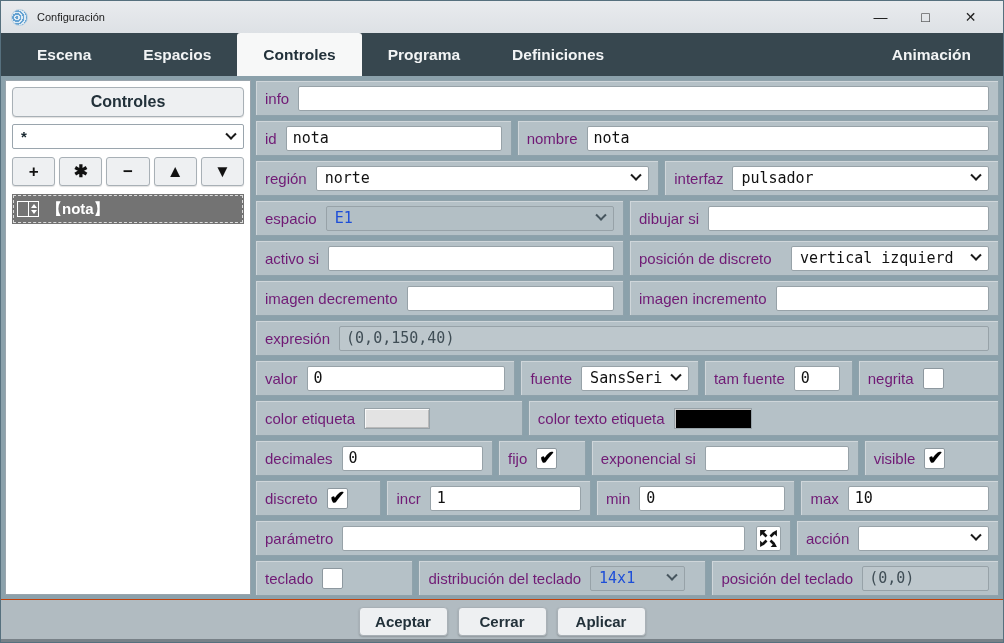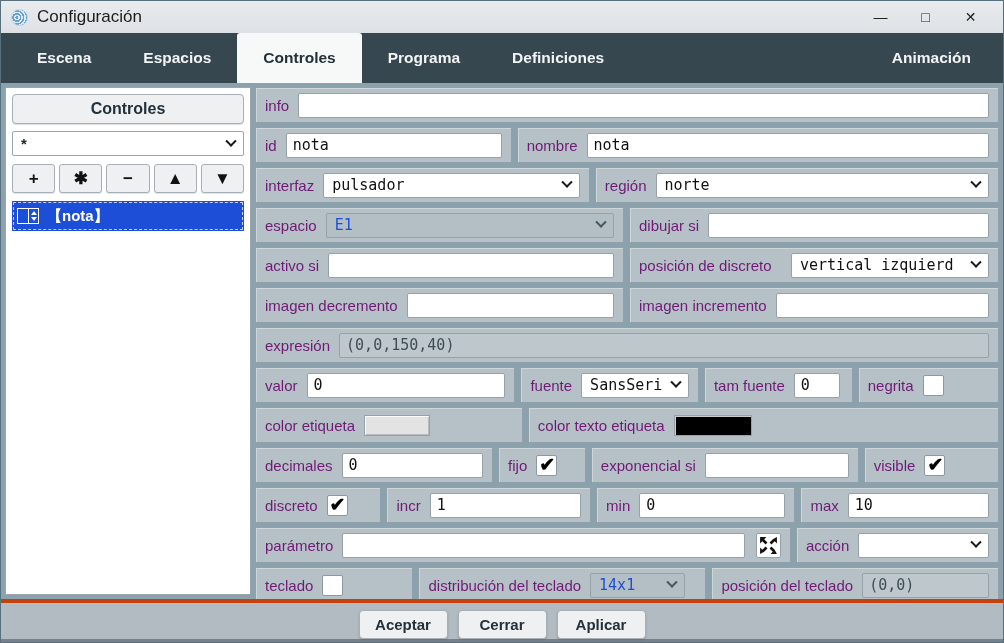--- a/index.html
+++ b/index.html
@@ -7,26 +7,26 @@
   body { font-family:"Liberation Sans", sans-serif; font-size:15px; color:#17262e; }
   .window { width:1004px; height:643px; display:flex; flex-direction:column;
             background:#8ba1ab; border:1px solid #56707e; position:relative; overflow:hidden; }
 
   
   .titlebar { height:32px; background:linear-gradient(#e9ebee,#dde1e5); display:flex; align-items:center;
               padding:0 10px; flex:0 0 auto; }
   .app-icon { width:17px; height:17px; border-radius:50%; margin-right:9px;
               background:repeating-radial-gradient(circle at 32% 50%, #64a2d2 0 1.5px, #ddeaf4 1.5px 3px);
               border:1px solid #bcd2e2; }
-  .win-title { font-size:17px; color:#1c1c1c;text-align:right; }
+  .win-title { font-size:11px; color:#1c1c1c;text-align:right; }
   .win-btns { margin-left:auto; display:flex; align-items:center; }
   .win-btn { width:45px; text-align:center; font-size:14px; color:#222; cursor:default; line-height:30px; }
 
   
-  .tabbar { height:50px; background:#37474f; display:flex; align-items:stretch; padding-left:10px; flex:0 0 auto; }
+  .tabbar { height:43px; background:#37474f; display:flex; align-items:stretch; padding-left:10px; flex:0 0 auto; }
   .tab { color:#f2f4f5; font-weight:bold; font-size:15.5px; display:flex; align-items:center;
          padding:0 26px; cursor:default; }
   .tab.active { background:#f7f8f8; color:#22313a; border-radius:3px 3px 0 0; }
   .tab.push-right { margin-left:auto; margin-right:6px; }
 
   
   .main { flex:1 1 auto; display:flex; padding:4px; gap:4px; min-height:0; }
 
   
   .left-panel { flex:0 0 246px; background:#fff; border:1px solid #9aa5ad; padding:6px; display:flex;
@@ -37,21 +37,21 @@
   .lp-filter { height:25px; background:#fff; border:1px solid #9aa5ad; border-radius:2px; display:flex;
                align-items:center; padding:0 8px; margin-bottom:8px; cursor:default; }
   .lp-filter .selval { font-weight:bold; }
   .lp-toolbar { display:flex; gap:4px; margin-bottom:8px; }
   .lp-btn { flex:1; height:29px; background:#eef0f2; border:1px solid #a8b0b6; border-radius:3px;
             font-size:17px; font-weight:bold; color:#111; display:flex; align-items:center;
             justify-content:center; cursor:default; box-shadow:0 1px 1px rgba(0,0,0,.12); }
   .lp-list { flex:1; overflow:hidden; }
   .list-item { height:30px; display:flex; align-items:center; gap:8px; padding:0 5px;
                color:#17262e; cursor:default; }
-  .list-item.selected { background:#1d4ed8; color:#fff; font-weight:bold;
+  .list-item.selected { background:#737373; color:#fff; font-weight:bold;
                         outline:1px dashed rgba(255,255,255,.75); outline-offset:-2px; }
   .spinner-icon { display:flex; height:16px; border:1.5px solid #fff; }
   .sp-box { width:10px; }
   .sp-arrows { width:10px; border-left:1.5px solid #fff; display:flex; flex-direction:column;
                align-items:center; justify-content:center; gap:2px; }
   .sp-up { width:0; height:0; border-left:3px solid transparent; border-right:3px solid transparent;
            border-bottom:4px solid #fff; }
   .sp-dn { width:0; height:0; border-left:3px solid transparent; border-right:3px solid transparent;
            border-top:4px solid #fff; }
 
@@ -80,21 +80,21 @@
   .checkbox.on .mark { display:block; }
   .swatch { height:21px; border:1px solid #97a2a8; box-shadow:inset 1px 1px 0 rgba(255,255,255,.8),
             inset -1px -1px 0 rgba(0,0,0,.18); flex:0 0 auto; cursor:default; }
   .expand-btn { width:25px; height:25px; background:#fff; border:1px solid #97a2a8; border-radius:2px;
                 display:flex; align-items:center; justify-content:center; padding:0; cursor:default;
                 flex:0 0 auto; margin-left:2px; }
   .f1 { flex:1 1 auto; }
 
   
   .footer { flex:0 0 43px; background:#b1bbc1; display:flex; align-items:flex-start;
-            justify-content:center; gap:10px; padding-top:7px; border-top:4px solid #c2410c; }
+            justify-content:center; gap:10px; padding-top:7px; border-top:1px solid #c2410c; }
   .foot-btn { width:89px; height:29px; background:#eef0f2; border:1px solid #a8b0b6; border-radius:4px;
               font-family:"Liberation Sans", sans-serif; font-weight:bold; font-size:15px; color:#22313a;
               box-shadow:0 1px 2px rgba(0,0,0,.2); cursor:default; }
   .bottom-edge { position:absolute; left:0; right:0; bottom:0; height:3px; background:#49525a; opacity:.55; }
 </style>
 </head>
 <body>
 
 <div class="window">
 
@@ -160,31 +160,31 @@
           <span class="lbl">id</span>
           <input class="txt f1" value="nota" style="">
         </div>
         <div class="cell f1">
           <span class="lbl">nombre</span>
           <input class="txt f1" value="nota" style="">
         </div>
       </div>
 
       <div class="row">
+        <div class="cell f1">
+          <span class="lbl">región</span>
+          <div class="select f1">
+            <span class="selval">norte</span>
+            <span class="chev"></span>
+          </div>
+        </div>
         <div class="cell" style="flex:0 0 45%">
           <span class="lbl">interfaz</span>
           <div class="select f1">
             <span class="selval">pulsador</span>
-            <span class="chev"></span>
-          </div>
-        </div>
-        <div class="cell f1">
-          <span class="lbl">región</span>
-          <div class="select f1">
-            <span class="selval">norte</span>
             <span class="chev"></span>
           </div>
         </div>
       </div>
 
       <div class="row">
         <div class="cell" style="flex:0 0 49.6%">
           <span class="lbl">espacio</span>
           <div class="select dis f1">
             <span class="selval">E1</span>

